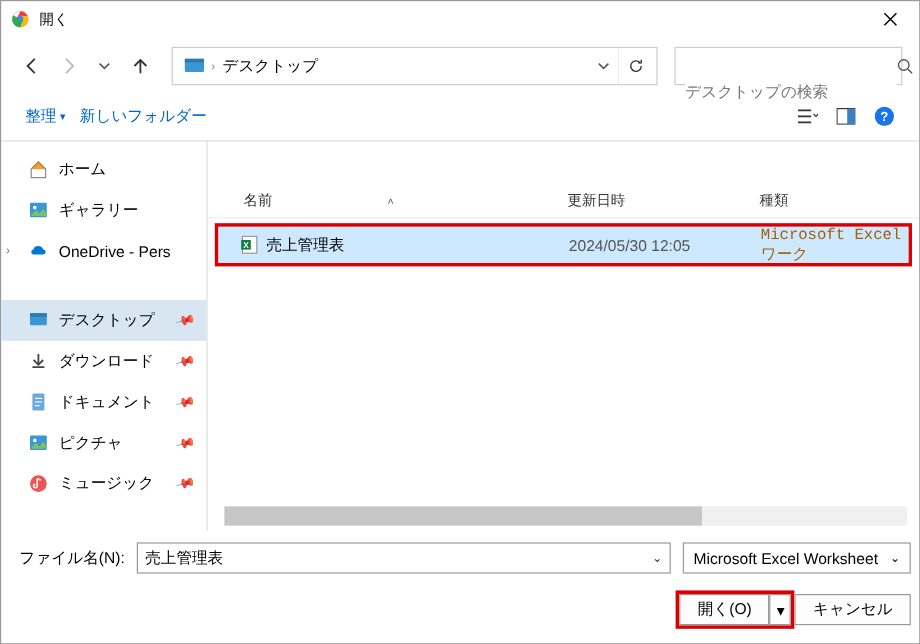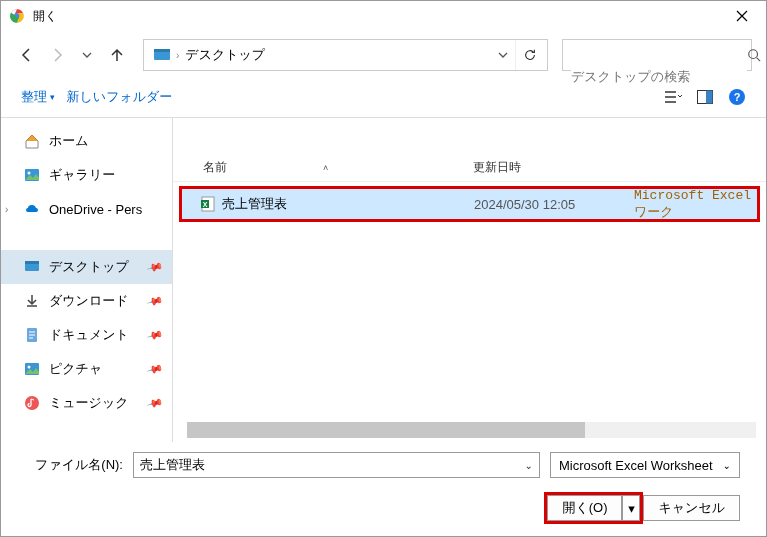--- a/index.html
+++ b/index.html
@@ -48,21 +48,21 @@
 .file-list { flex: 1; position: relative; }
 .file-row-wrap { border: 3px solid #d80000; margin: 4px 6px 0 6px; }
 .file-row { display: flex; align-items: center; height: 30px; background: #cde8ff; font-size: 13px; }
 .file-row .fname { width: 292px; padding-left: 18px; display: flex; align-items: center; gap: 6px; }
 .file-row .fdate { width: 160px; color: #555; }
 .file-row .ftype { flex: 1; color: #a16207; font-family: Liberation Mono, monospace; }
 .excel-icon { width: 16px; height: 16px; }
 .hscroll { height: 16px; background: #f0f0f0; margin: 6px 10px 4px 14px; position: relative; }
 .hscroll .thumb { position: absolute; left: 0; width: 70%; height: 100%; background: #c6c6c6; }
 
-.bottom { padding: 10px 26px 12px; }
+.bottom { padding: 10px 7px 12px; }
 .filename-row { display: flex; align-items: center; gap: 10px; margin-bottom: 14px; }
 .filename-row .lbl { font-size: 13px; width: 96px; text-align: right; }
 .filename-row .combo { flex: 1; border: 1px solid #999; height: 26px; display: flex; align-items: center; padding: 0 6px; font-size: 13px; }
 .filename-row .combo .caret { margin-left: auto; color: #333; font-size: 10px; }
 .filename-row .filter { width: 190px; border: 1px solid #999; height: 26px; display: flex; align-items: center; padding: 0 8px; font-size: 13px; }
 .filename-row .filter .caret { margin-left: auto; font-size: 10px; }
 .button-row { display: flex; justify-content: flex-end; align-items: center; }
 .open-wrap { border: 3px solid #d80000; display: flex; }
 .btn { border: 1px solid #999; background: #fdfdfd; height: 26px; padding: 0 14px; font-size: 13px; display: flex; align-items: center; justify-content: center; cursor: pointer; }
 .btn.open { min-width: 68px; }
@@ -262,20 +262,21 @@
       </div>
     </div>
 
     <div class="filepane">
       <div class="col-headers">
         <div class="col-name">
             <span>名前</span>
             <span class="sort">˄</span>
           </div>
         <div class="col-date">更新日時</div>
+        <div class="col-type">種類</div>
       </div>
       <div class="file-list">
         <div class="file-row-wrap">
           <div class="file-row">
             <div class="fname">
               <span class="excel-icon">
                   <svg width="16" height="16" viewBox="0 0 16 16">
                     <rect x="2" y="1" width="12" height="14" fill="#fff" stroke="#999"></rect>
                     <rect x="1" y="4" width="8" height="8" fill="#107c41"></rect>
                     <text x="5" y="10.5" text-anchor="middle" font-size="7" fill="#fff" font-weight="bold">X</text>

